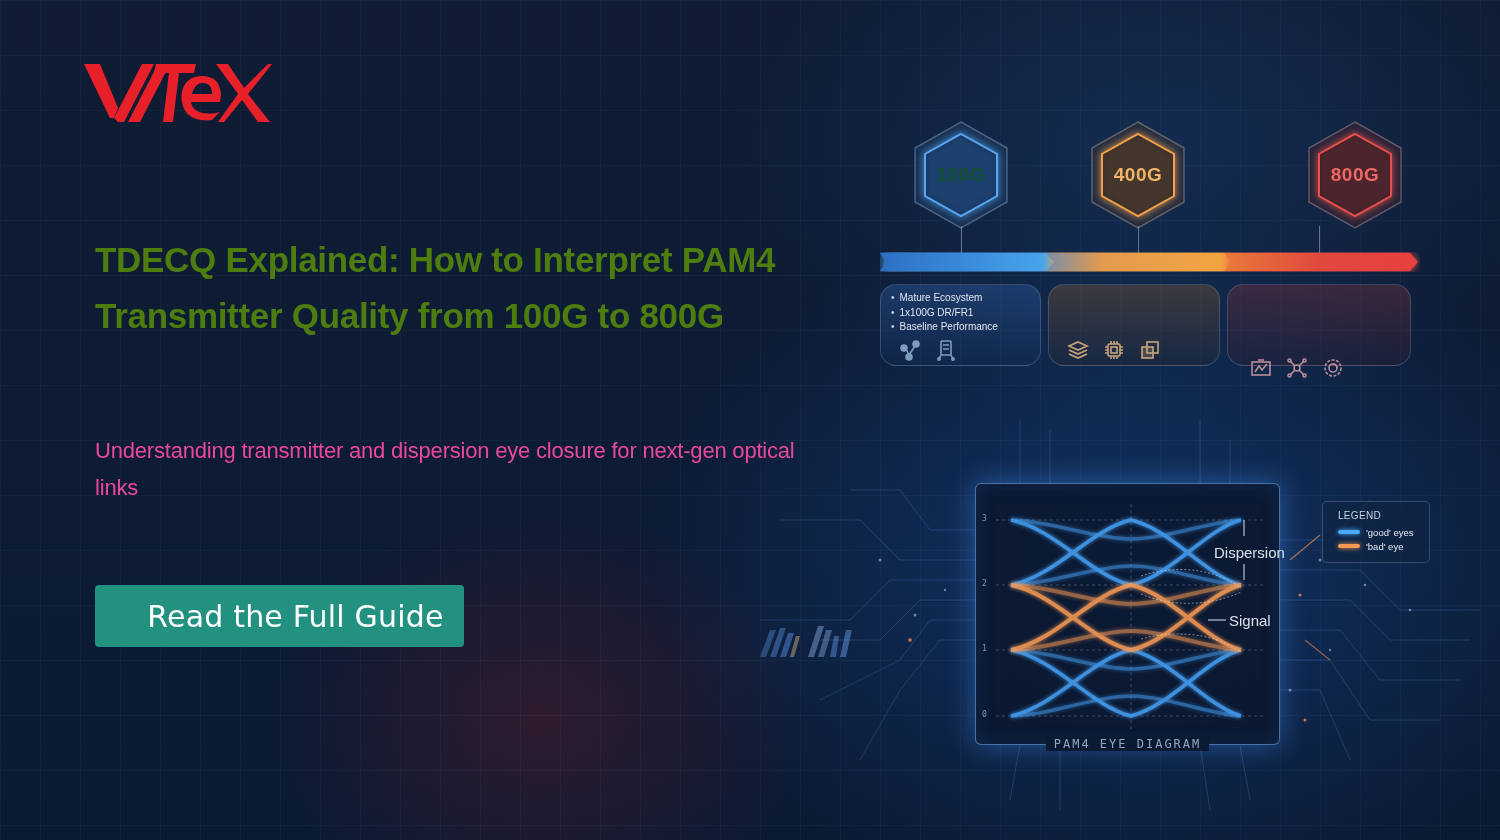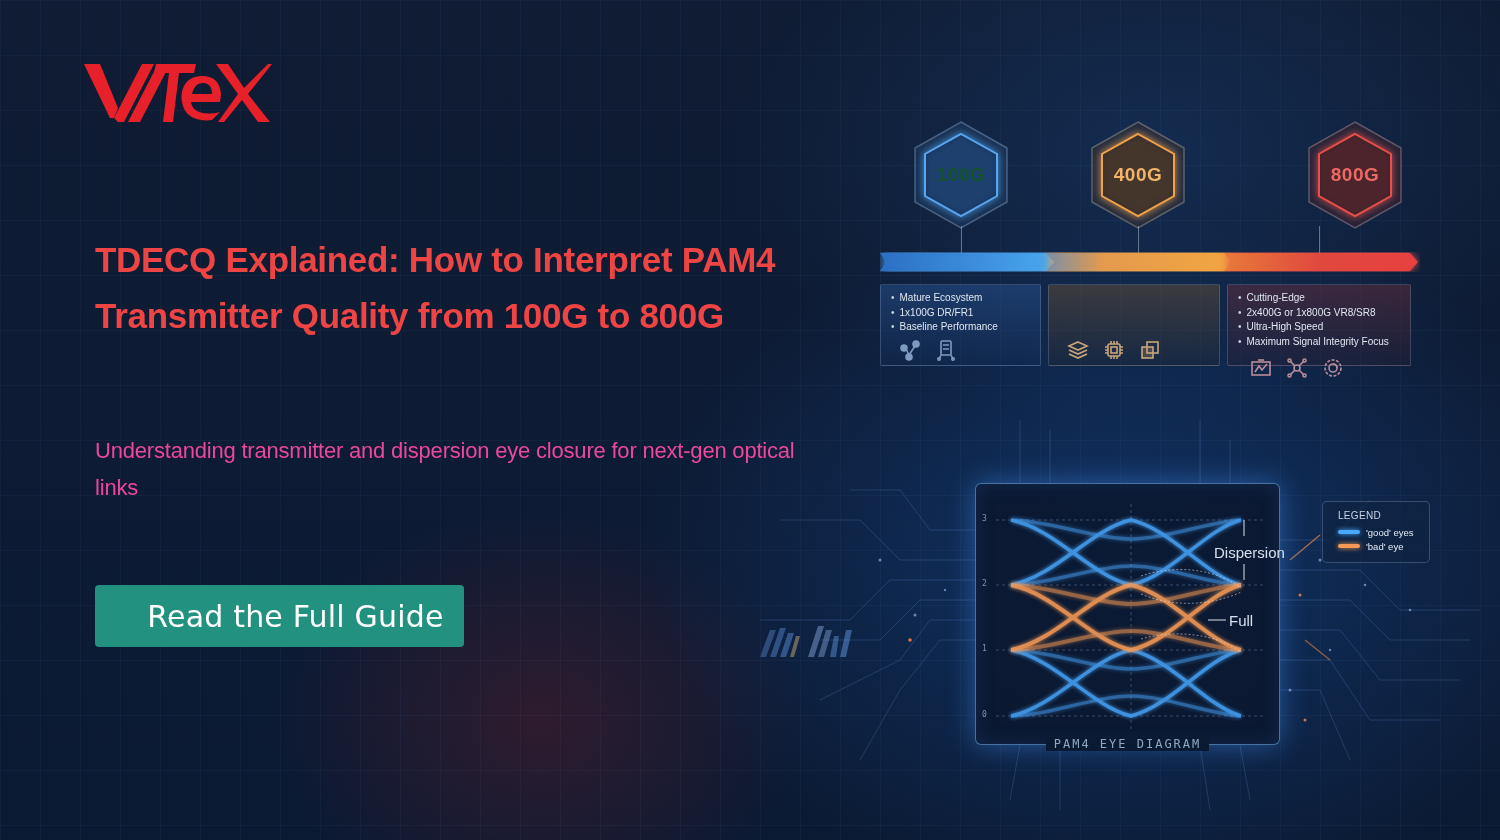--- a/index.html
+++ b/index.html
@@ -17,21 +17,21 @@
     position: absolute; inset: 0;
     background-image:
       linear-gradient(rgba(120,160,220,0.05) 1px, transparent 1px),
       linear-gradient(90deg, rgba(120,160,220,0.05) 1px, transparent 1px);
     background-size: 40px 55px;
     pointer-events: none;
   }
   .logo { position: absolute; left: 84px; top: 62px; width: 188px; height: 62px; }
   .title {
     position: absolute; left: 95px; top: 232px; width: 740px;
-    color: #ef4444; font-size: 35px; font-weight: bold; line-height: 56px;
+    color: #4d7c0f; font-size: 35px; font-weight: bold; line-height: 56px;
     letter-spacing: -0.3px;
   }
   .subtitle {
     position: absolute; left: 95px; top: 432px; width: 700px;
     color: #ec4899; font-size: 22px; font-weight: normal; line-height: 37px;
     letter-spacing: -0.2px;
   }
   .cta {
     position: absolute; left: 95px; top: 585px; width: 369px; height: 62px;
     background: #23917f; border-radius: 4px; border: none;
@@ -42,21 +42,21 @@
   
   .hex-wrap { position: absolute; top: 120px; width: 100px; height: 110px; }
   .hex-wrap svg { position: absolute; inset: 0; }
   .hex-label {
     position: absolute; inset: 0; display: flex; align-items: center; justify-content: center;
     font-size: 19px; font-weight: bold; letter-spacing: 0.5px;
   }
   .stem { position: absolute; width: 1px; background: rgba(200,210,230,0.45); top: 226px; height: 28px; }
   .band { position: absolute; left: 880px; top: 252px; width: 540px; height: 20px; }
   .card {
-    position: absolute; top: 284px; height: 82px; border-radius: 2px;
+    position: absolute; top: 284px; height: 82px; border-radius: 16px;
     border: 1px solid rgba(160,180,210,0.25);
     padding: 6px 8px 16px 10px;
   }
   .card ul { list-style: none; }
   .card li { font-size: 10px; color: #dfe6f0; line-height: 14.5px; white-space: nowrap; }
   .card li::before { content: "•"; margin-right: 5px; color: #c9d2de; }
   .card-icons { position: absolute; left: 18px; bottom: 4px; display: flex; gap: 14px; }
   .card-icons svg { width: 22px; height: 22px; }
   
   .eye-panel {
@@ -249,26 +249,20 @@
       </svg>
     <svg viewBox="0 0 22 22">
         <g fill="none" stroke="#c9a57a" stroke-width="1.6">
           <rect x="8" y="3" width="11" height="11"></rect>
           <rect x="3" y="8" width="11" height="11" fill="rgba(200,165,122,0.25)"></rect>
         </g>
       </svg>
   </div>
 </div>
 <div class="card" style="left:1227px; width:184px; background:linear-gradient(180deg, rgba(95,45,60,0.55), rgba(45,30,45,0.3));">
-  <ul>
-    <li>Cutting-Edge</li>
-    <li>2x400G or 1x800G VR8/SR8</li>
-    <li>Ultra-High Speed</li>
-    <li>Maximum Signal Integrity Focus</li>
-  </ul>
   <div class="card-icons" style="left:22px; bottom:-14px;">
     <svg viewBox="0 0 22 22">
         <g fill="none" stroke="#b98d9a" stroke-width="1.6">
           <rect x="2" y="5" width="18" height="13"></rect>
           <path d="M5 15 L9 9 L12 13 L17 7"></path>
           <path d="M8 3 L14 3"></path>
         </g>
       </svg>
     <svg viewBox="0 0 22 22">
         <g fill="none" stroke="#b98d9a" stroke-width="1.6">
@@ -337,21 +331,21 @@
       <line x1="268" y1="36" x2="268" y2="52"></line>
       <line x1="268" y1="80" x2="268" y2="96"></line>
       <line x1="232" y1="136" x2="250" y2="136"></line>
     </g>
   </svg>
   <span class="ytick" style="top:30px;">3</span>
   <span class="ytick" style="top:95px;">2</span>
   <span class="ytick" style="top:160px;">1</span>
   <span class="ytick" style="top:226px;">0</span>
   <span class="annot" style="left:238px; top:60px;">Dispersion</span>
-  <span class="annot" style="left:253px; top:128px;">Full</span>
+  <span class="annot" style="left:253px; top:128px;">Signal</span>
   <div class="eye-caption"><span>PAM4 EYE DIAGRAM</span></div>
 </div>
 
 <div class="legend">
   <div class="legend-title">LEGEND</div>
   <div class="legend-row">
     <span class="swatch" style="background:#4aa8ff; box-shadow:0 0 5px #4aa8ff;"></span>
     <span>'good' eyes</span>
   </div>
   <div class="legend-row">

